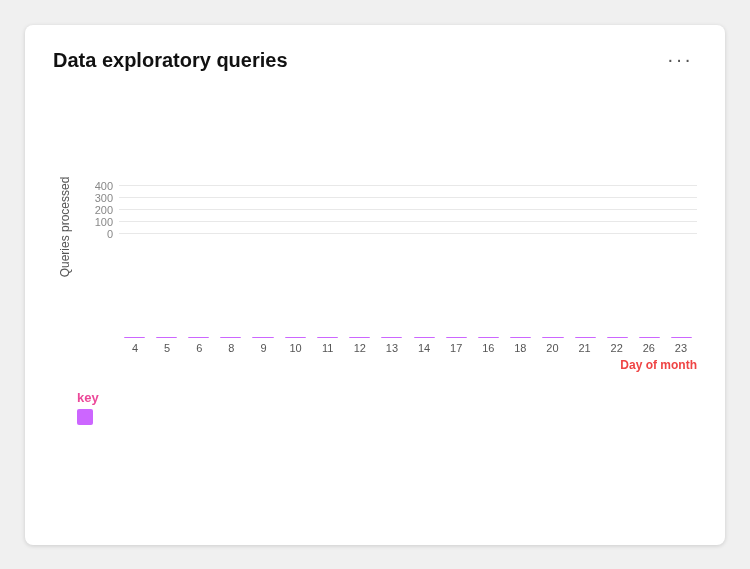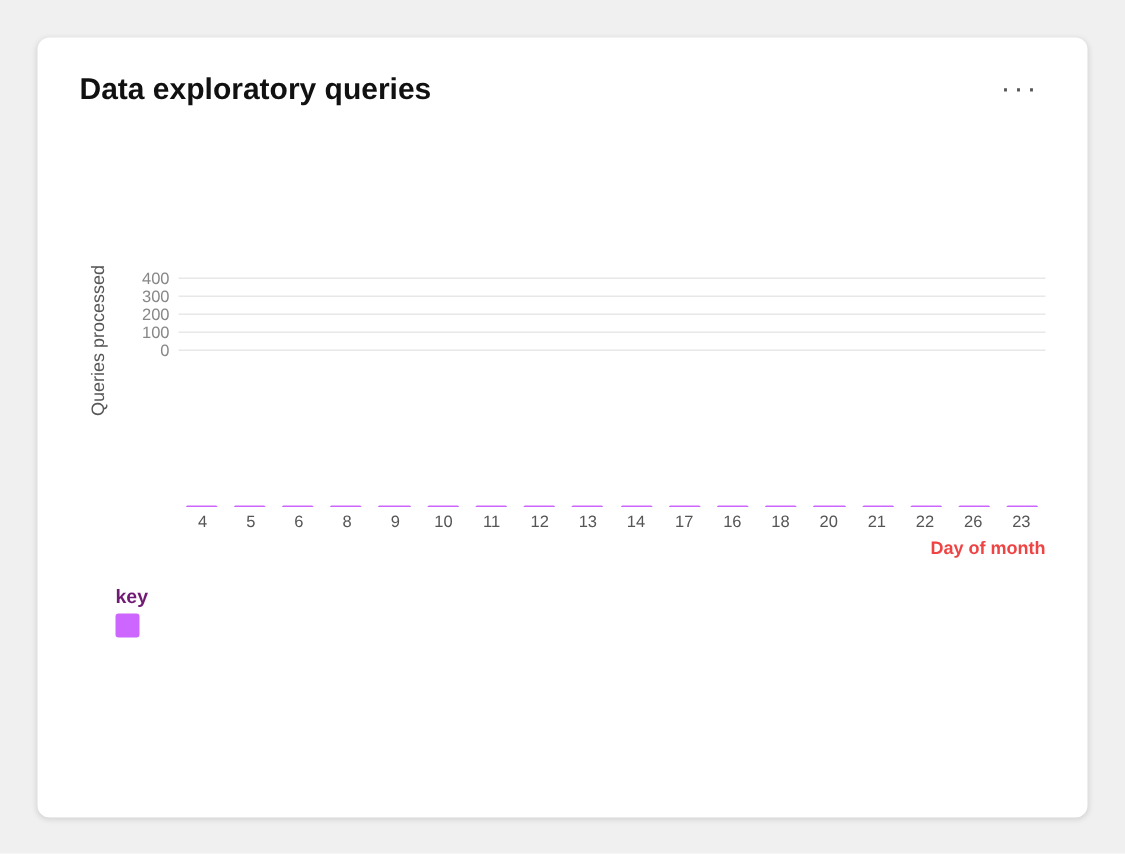--- a/index.html
+++ b/index.html
@@ -140,21 +140,21 @@
       margin-top: 4px;
       margin-left: 38px;
     }
     .legend {
       margin-top: 18px;
       margin-left: 24px;
     }
     .legend-key {
       font-size: 13px;
       font-weight: 700;
-      color: #701a75;
+      color: #ec4899;
       margin-bottom: 4px;
     }
     .legend-item {
       display: flex;
       align-items: center;
       gap: 8px;
     }
     .legend-swatch {
       width: 16px;
       height: 16px;

